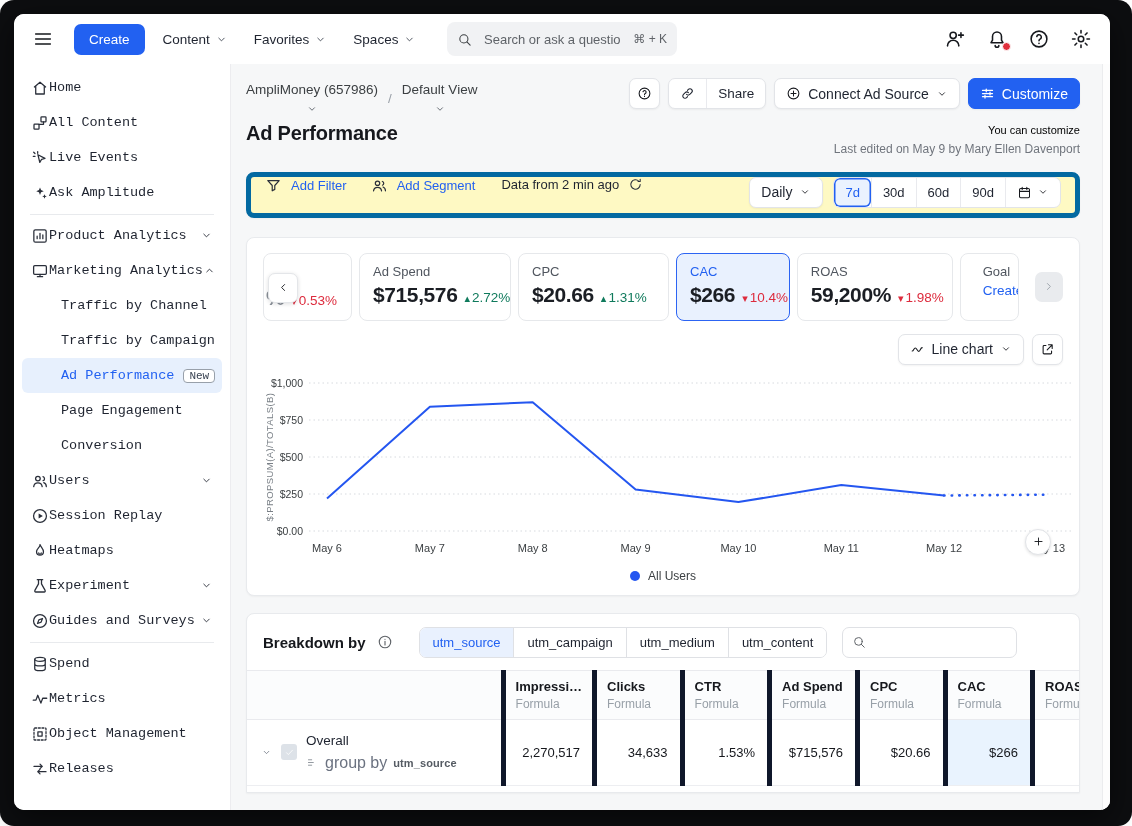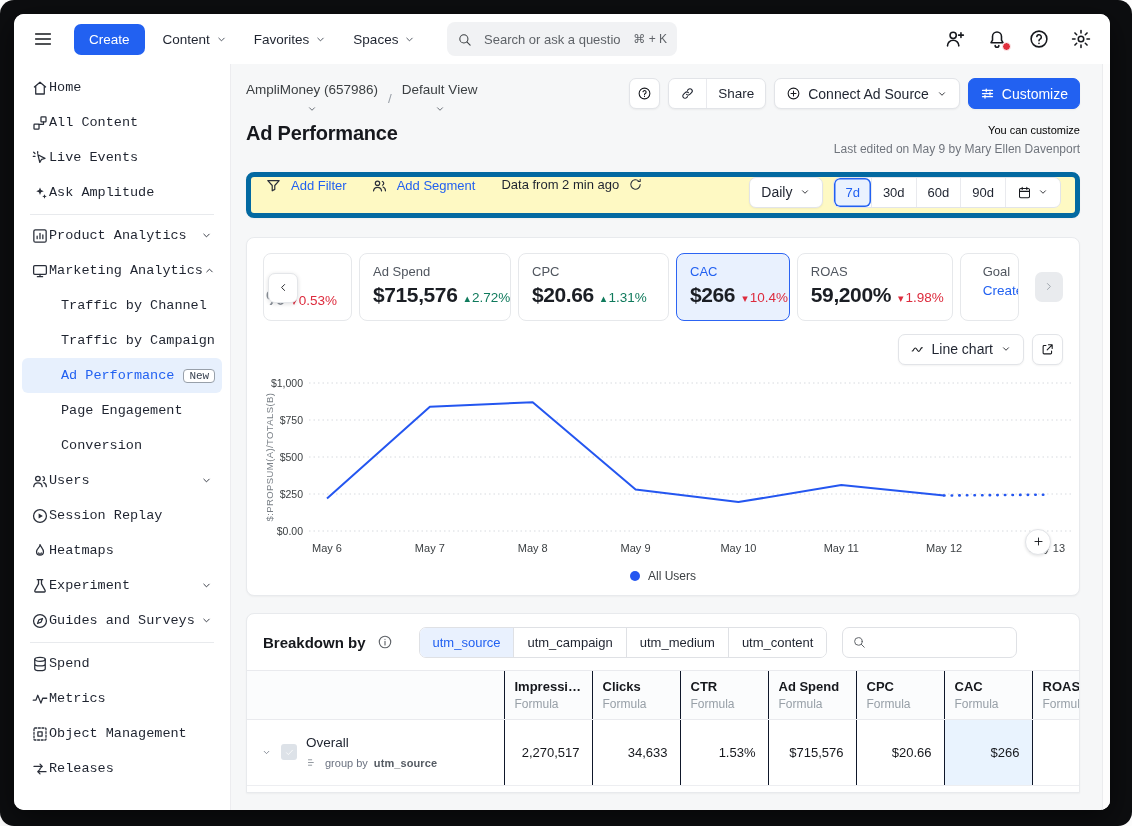--- a/index.html
+++ b/index.html
@@ -120,34 +120,34 @@
   .tab-group { display:flex; border:1px solid #dfe1e5; border-radius:7px; overflow:hidden; margin-left:26px; height:31px; }
   .bd-tab { display:flex; align-items:center; padding:0 13px; font-size:13px; color:#1f2430; background:#fff; cursor:pointer; border-left:1px solid #dfe1e5; }
   .bd-tab:first-child { border-left:none; }
   .bd-tab.selected { background:#e9f1fe; color:#2261f1; font-weight:500; }
   .bd-search { margin-left:15px; width:175px; height:31px; border:1px solid #dfe1e5; border-radius:7px; background:#fff; display:flex; align-items:center; gap:8px; padding:0 9px; }
   .bd-search .icon { width:14px; height:14px; color:#5f6368; }
   .bd-search input { border:none; outline:none; flex:1; min-width:0; font-size:13px; font-family:inherit; }
 
   .bd-table { border-collapse:collapse; table-layout:fixed; min-width:873px; }
   .bd-table th { background:#fbfcfd; border-top:1px solid #e9eaee; border-bottom:1px solid #e9eaee; text-align:left; padding:8px 10px; height:48px; vertical-align:middle; font-weight:400; }
-  .bd-table th.vline, .bd-table td.vline { border-left:1px solid #0f172a; }
+  .bd-table th.vline, .bd-table td.vline { border-left:5px solid #0f172a; }
   .col-label { font-size:13px; font-weight:700; color:#16181d; white-space:nowrap; overflow:hidden; }
   .col-sub { font-size:12px; color:#98a0a8; margin-top:3px; }
   .bd-table td { height:66px; border-bottom:1px solid #edeef1; padding:0 12px; font-size:13px; color:#16181d; text-align:right; white-space:nowrap; background:#fff; }
   td.hl { background:#e9f3fe; }
   td.row-head { text-align:left; padding:0 8px 0 14px; }
   .row-head-inner { display:flex; align-items:center; gap:9px; }
   .row-chevron { width:11px; height:11px; color:#6b7280; cursor:pointer; flex:0 0 auto; }
   .row-check { width:16px; height:16px; border-radius:3px; background:#dde2e8; display:flex; align-items:center; justify-content:center; color:#fff; cursor:pointer; flex:0 0 auto; }
   .row-check .icon { width:11px; height:11px; }
   .row-name { font-size:13.5px; color:#1f2430; }
   .row-group { display:flex; align-items:center; gap:6px; margin-top:6px; }
   .row-group .icon { width:13px; height:13px; color:#8a9199; }
-  .group-by-label { font-size:11px; color:#6b7280; }
+  .group-by-label { font-size:16px; color:#6b7280; }
   .group-by-value { font-size:11px; font-weight:600; color:#555b63; letter-spacing:.1px; }
 </style>
 </head>
 <body>
 
 <div class="frame" data-name="window-frame">
   <div class="window" data-name="app-window">
 
     <div class="topbar" data-name="top-navbar">
       <span class="hamburger" data-name="hamburger-menu-icon" id="hamburger">

